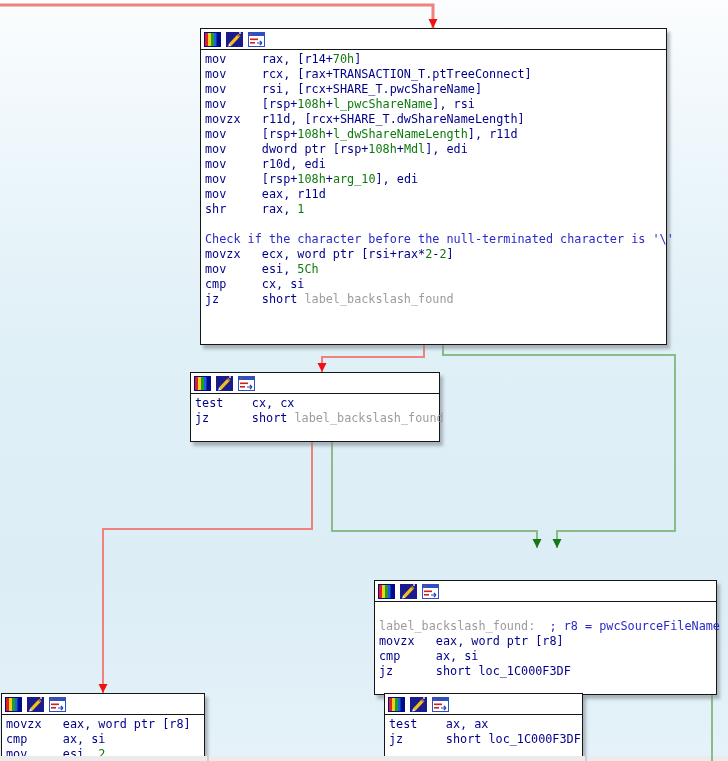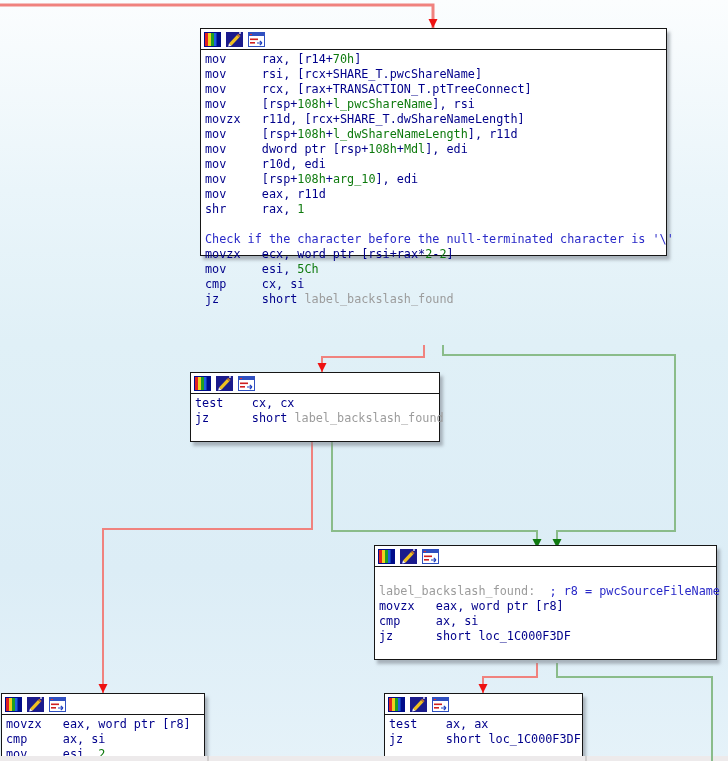--- a/index.html
+++ b/index.html
@@ -59,21 +59,21 @@
       </g>
       <g>
         <polyline points="557,663 557,677 712,677 712,761" fill="none" stroke="#8abc8a" stroke-width="2"></polyline>
       </g>
     </svg>
   <div class="bottomstrip">
     <div class="tick" style="left:207px"></div>
     <div class="tick" style="left:585px"></div>
     <div class="tick-green" style="left:711px"></div>
   </div>
-<div class="block" style="left: 200px; top: 28px; width: 467px; height: 228px;">
+<div class="block" style="left: 200px; top: 28px; width: 467px; height: 317px;">
       <div class="bhead">
         <span class="icon"><svg width="17" height="15" xmlns="http://www.w3.org/2000/svg">
             <rect x="0" y="0" width="17" height="15" fill="#000d8a"></rect>
             <rect x="1" y="1" width="3" height="13" fill="#e02020"></rect>
             <rect x="4" y="1" width="3" height="13" fill="#f0d020"></rect>
             <rect x="7" y="1" width="3" height="13" fill="#20a020"></rect>
             <rect x="10" y="1" width="2.5" height="13" fill="#2060e0"></rect>
           </svg></span>
         <span class="icon"><svg width="17" height="15" xmlns="http://www.w3.org/2000/svg">
             <rect x="0" y="0" width="17" height="15" fill="#1b1b8c"></rect>
@@ -86,22 +86,22 @@
             <rect x="0.5" y="0.5" width="16" height="14" fill="#ffffff" stroke="#3050c0"></rect>
             <rect x="1" y="1" width="15" height="3" fill="#3050c0"></rect>
             <rect x="2" y="2" width="2" height="1" fill="#e03030"></rect>
             <rect x="2" y="6.5" width="8" height="1.6" fill="#d02020"></rect>
             <rect x="2" y="10" width="5" height="1.6" fill="#d02020"></rect>
             <path d="M9 11 h5 M14 11 l-2.2,-2.2 M14 11 l-2.2,2.2" stroke="#2040c0" stroke-width="1.2" fill="none"></path>
           </svg></span>
       </div>
       <div class="bbody">
         <div class="line"><span class="seg-i">mov     rax, [r14+</span><span class="seg-n">70h</span><span class="seg-i">]</span></div>
+        <div class="line"><span class="seg-i">mov     rcx, [rax+TRANSACTION_T.ptTreeConnect]</span></div>
         <div class="line"><span class="seg-i">mov     rsi, [rcx+SHARE_T.pwcShareName]</span></div>
-        <div class="line"><span class="seg-i">mov     rcx, [rax+TRANSACTION_T.ptTreeConnect]</span></div>
         <div class="line"><span class="seg-i">mov     [rsp+</span><span class="seg-n">108h</span><span class="seg-i">+</span><span class="seg-v">l_pwcShareName</span><span class="seg-i">], rsi</span></div>
         <div class="line"><span class="seg-i">movzx   r11d, [rcx+SHARE_T.dwShareNameLength]</span></div>
         <div class="line"><span class="seg-i">mov     [rsp+</span><span class="seg-n">108h</span><span class="seg-i">+</span><span class="seg-v">l_dwShareNameLength</span><span class="seg-i">], r11d</span></div>
         <div class="line"><span class="seg-i">mov     dword ptr [rsp+</span><span class="seg-n">108h</span><span class="seg-i">+</span><span class="seg-v">Mdl</span><span class="seg-i">], edi</span></div>
         <div class="line"><span class="seg-i">mov     r10d, edi</span></div>
         <div class="line"><span class="seg-i">mov     [rsp+</span><span class="seg-n">108h</span><span class="seg-i">+</span><span class="seg-v">arg_10</span><span class="seg-i">], edi</span></div>
         <div class="line"><span class="seg-i">mov     eax, r11d</span></div>
         <div class="line"><span class="seg-i">shr     rax, </span><span class="seg-n">1</span></div>
         <div class="line"></div>
         <div class="line"><span class="seg-c">Check if the character before the null-terminated character is '\'</span></div>
@@ -134,21 +134,21 @@
             <rect x="2" y="6.5" width="8" height="1.6" fill="#d02020"></rect>
             <rect x="2" y="10" width="5" height="1.6" fill="#d02020"></rect>
             <path d="M9 11 h5 M14 11 l-2.2,-2.2 M14 11 l-2.2,2.2" stroke="#2040c0" stroke-width="1.2" fill="none"></path>
           </svg></span>
       </div>
       <div class="bbody">
         <div class="line"><span class="seg-i">test    cx, cx</span></div>
         <div class="line"><span class="seg-i">jz      short </span><span class="seg-g">label_backslash_found</span></div>
       </div>
     </div>
-    <div class="block" style="left: 374px; top: 545px; width: 343px; height: 115px;">
+    <div class="block" style="left: 374px; top: 580px; width: 343px; height: 115px;">
       <div class="bhead">
         <span class="icon"><svg width="17" height="15" xmlns="http://www.w3.org/2000/svg">
             <rect x="0" y="0" width="17" height="15" fill="#000d8a"></rect>
             <rect x="1" y="1" width="3" height="13" fill="#e02020"></rect>
             <rect x="4" y="1" width="3" height="13" fill="#f0d020"></rect>
             <rect x="7" y="1" width="3" height="13" fill="#20a020"></rect>
             <rect x="10" y="1" width="2.5" height="13" fill="#2060e0"></rect>
           </svg></span>
         <span class="icon"><svg width="17" height="15" xmlns="http://www.w3.org/2000/svg">
             <rect x="0" y="0" width="17" height="15" fill="#1b1b8c"></rect>

